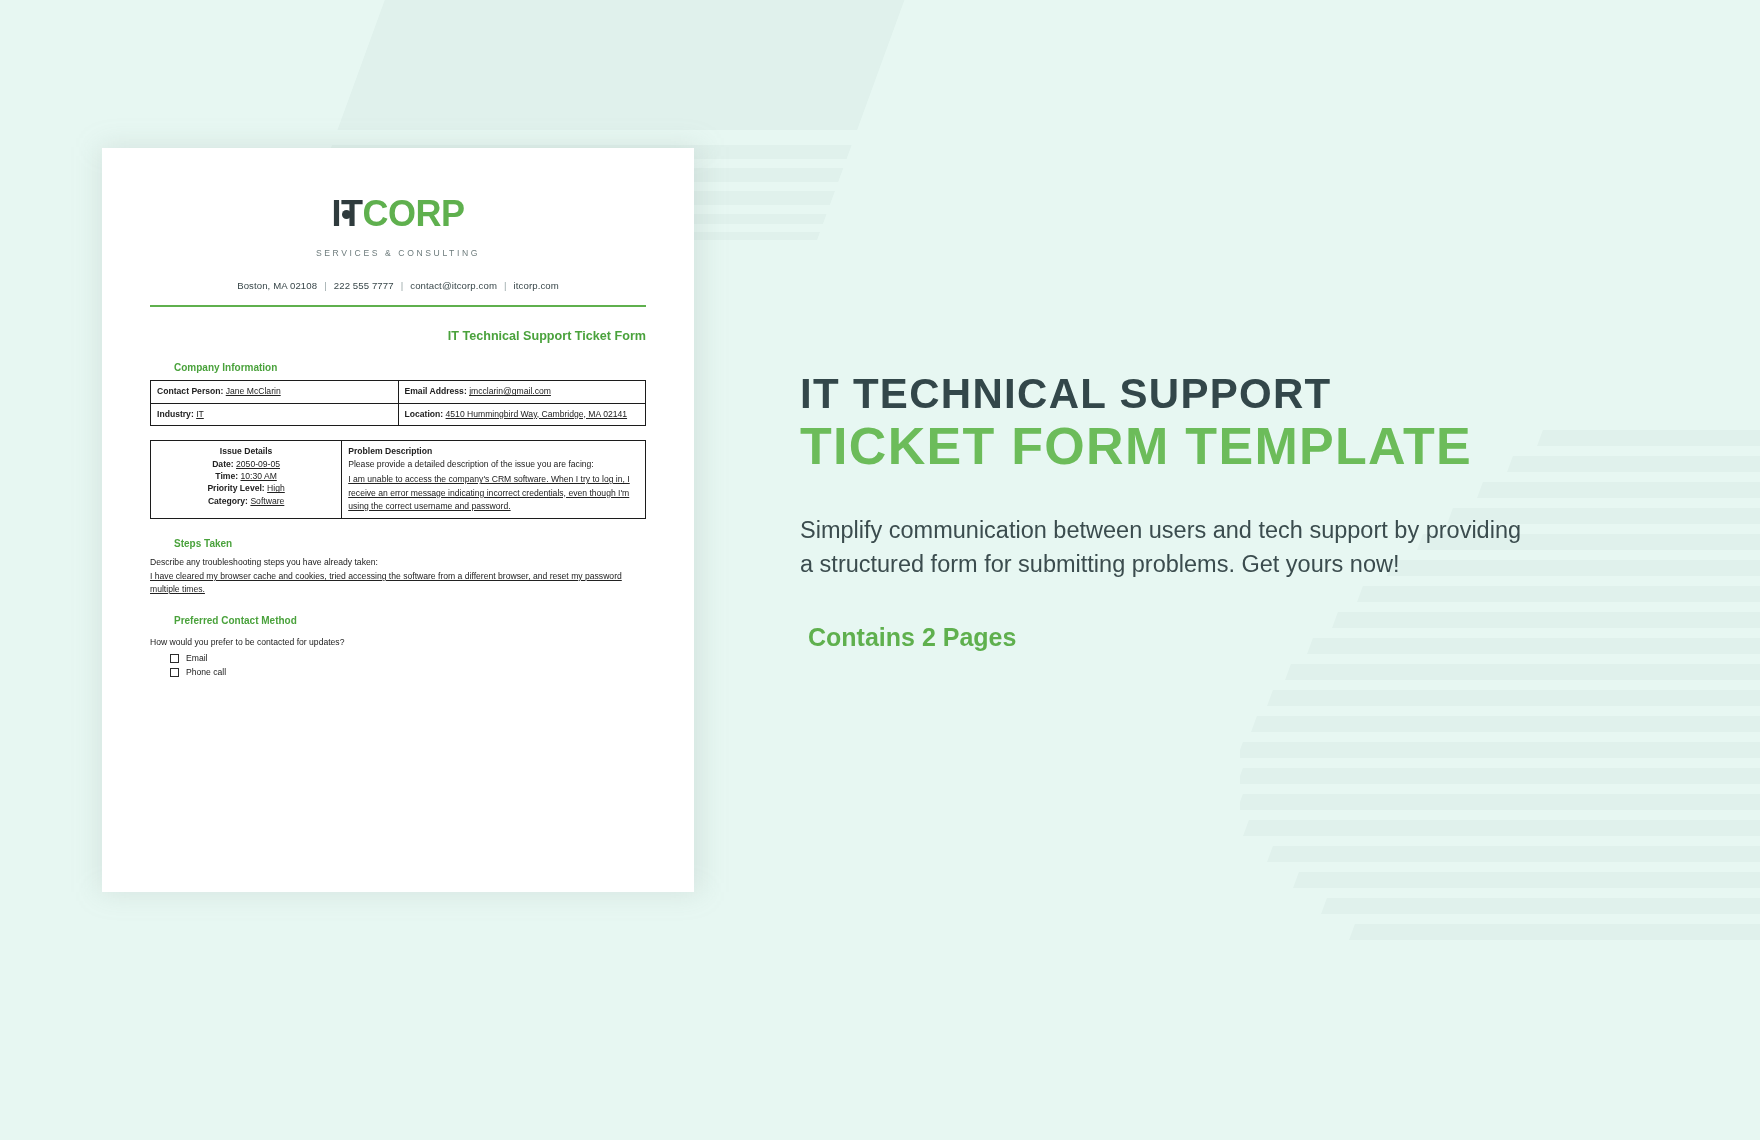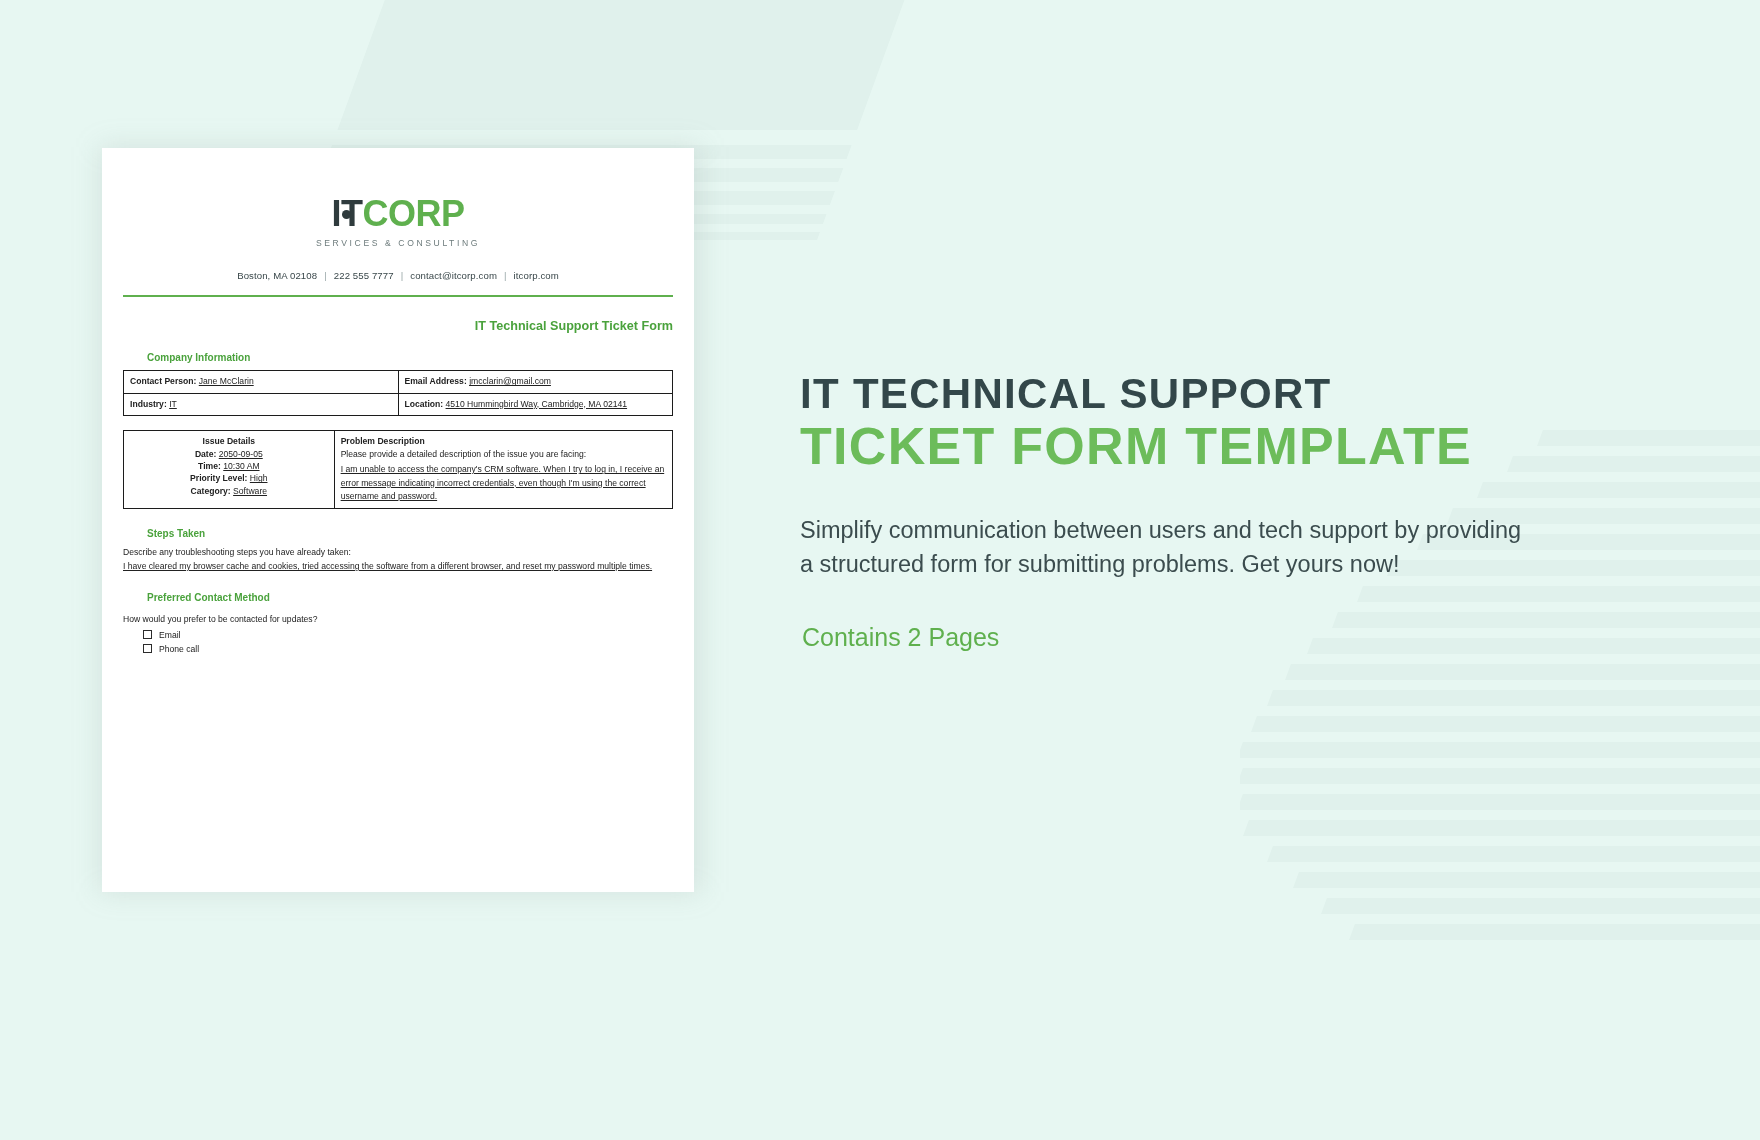--- a/index.html
+++ b/index.html
@@ -77,44 +77,44 @@
   }
   .promo-desc {
     font-size: 23.5px;
     color: #3b4c4e;
     line-height: 1.45;
     margin: 0 0 42px 0;
     max-width: 730px;
   }
   .promo-pages {
     font-size: 25px;
-    font-weight: normal;
+    font-weight: bold;
     color: #5fb04e;
-    margin: 2px;
+    margin: 8px;
   }
 
   
   .doc-shadow {
     position: absolute;
     left: 100px;
     top: 147px;
     width: 600px;
     height: 745px;
     background: rgba(120,140,135,0.18);
     filter: blur(14px);
   }
   .doc {
     position: absolute;
     left: 102px;
     top: 148px;
     width: 592px;
     height: 744px;
     background: #ffffff;
     box-sizing: border-box;
-    padding: 0 21px;
+    padding: 0 48px;
     color: #222;
   }
 
   
   .logo-wrap {
     text-align: center;
     padding-top: 48px;
   }
   .logo-main {
     font-size: 36px;
@@ -134,21 +134,21 @@
     border-radius: 50%;
     background: #2f3b3d;
     position: absolute;
     left: 11px;
     top: 14px;
   }
   .logo-sub {
     font-size: 8.6px;
     letter-spacing: 2.6px;
     color: #6d7b7c;
-    margin-top: 6px;
+    margin-top: 16px;
     text-align: center;
   }
   .contact-line {
     text-align: center;
     font-size: 9.6px;
     color: #39474a;
     margin-top: 22px;
     letter-spacing: 0.1px;
   }
   .contact-line .sep {
@@ -209,21 +209,21 @@
     display: block;
     margin-top: 1px;
   }
   .contact-q {
     font-size: 8.6px;
     margin-top: 11px;
     margin-bottom: 6px;
   }
   .cb-row {
     display: flex;
-    align-items: flex-start;
+    align-items: flex-end;
     font-size: 8.6px;
     margin: 0 0 4px 20px;
   }
   .cb {
     width: 7px;
     height: 7px;
     border: 1px solid #2b2b2b;
     margin-right: 7px;
     display: inline-block;
     background: #fff;

